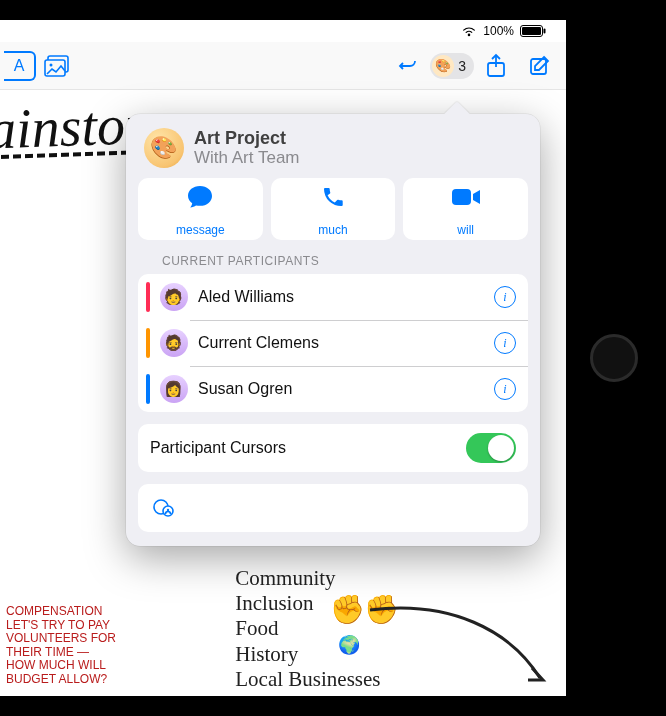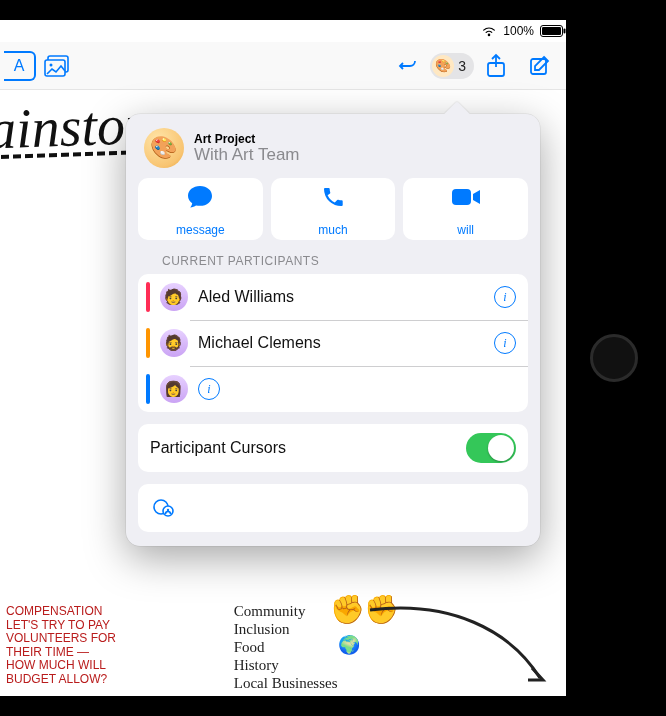--- a/index.html
+++ b/index.html
@@ -16,21 +16,21 @@
 }
 .home-button {
   position: absolute; right: 28px; top: 50%; transform: translateY(-50%);
   width: 48px; height: 48px; border-radius: 50%;
   background: #111; border: 3px solid #2b2b2b;
 }
 
 
 .status-bar {
   height: 22px; display: flex; align-items: center; justify-content: flex-end;
-  padding: 0 0; gap: 6px; font-size: 12px; background: #fff;
+  padding: 0 20px; gap: 6px; font-size: 12px; background: #fff;
 }
 .wifi-icon svg, .battery-icon svg { display: block; }
 .battery-text { font-size: 12px; }
 
 
 .toolbar {
   height: 48px; display: flex; align-items: center; padding: 0 4px;
   background: #f9f9f9; border-bottom: 1px solid rgba(0,0,0,0.08);
 }
 .toolbar .spacer { flex: 1; }
@@ -73,21 +73,21 @@
 }
 .scribble-notes {
   position:absolute; bottom: 10px; left: 6px;
   font-family: Liberation Sans, sans-serif;
   font-size: 12px; line-height: 1.12; text-transform: uppercase;
   color:#b91c1c; white-space: pre;
 }
 .tree-notes {
   position:absolute; bottom: 4px; left: 230px;
   font-family: "Bradley Hand","Comic Sans MS",cursive;
-  font-size: 15px; line-height:1.2; color:#222; white-space: pre;
+  font-size: 21px; line-height:1.2; color:#222; white-space: pre;
 }
 .icon-row {
   position:absolute; bottom: 70px; left: 330px;
   font-size: 28px; display:flex; gap:4px;
 }
 .globe-small { position:absolute; bottom: 40px; left: 338px; font-size:18px; }
 .curve-arrow { position:absolute; bottom: 6px; left: 360px; width: 200px; height: 90px; }
 
 
 .popover {
@@ -102,21 +102,21 @@
   transform: rotate(45deg); border-top-left-radius:3px;
   box-shadow: -1px -1px 1px rgba(0,0,0,0.06);
 }
 .pop-header { display:flex; align-items:center; gap:10px; padding: 2px 6px 10px; }
 .pop-avatar {
   width:40px; height:40px; border-radius:50%;
   display:flex; align-items:center; justify-content:center;
   font-size:22px;
   background: radial-gradient(circle at 35% 30%, #ffe5a8, #f8c471 70%, #e8a23a 100%);
 }
-.pop-title { font-size:12px; font-weight:600; color:#000000; }
+.pop-title { font-size:18px; font-weight:600; color:#404040; }
 .pop-sub { font-size:17px; color:#8a8a8e; margin-top:-1px; }
 
 .action-row { display:flex; gap:8px; }
 .action-btn {
   flex:1; background:#fff; border-radius:10px; height:62px;
   display:flex; flex-direction:column; align-items:center; justify-content:center;
   gap:11px; color:#007aff;
 }
 .action-btn .ic { height:30px; display:flex; align-items:center; justify-content:center; }
 .action-btn .lbl { font-size:12px; }
@@ -295,26 +295,27 @@
       <div class="participants">
         <div class="participant-row">
           <div class="cursor-stripe" style="background:#ff2d55"></div>
           <div class="p-avatar">🧑</div>
           <div class="p-name">Aled Williams</div>
           <div class="info-circle">i</div>
         </div>
         <div class="participant-row">
           <div class="cursor-stripe" style="background:#ff9500"></div>
           <div class="p-avatar">🧔</div>
-          <div class="p-name">Michael Clemens</div>
+          <div class="p-name">Current Clemens</div>
           <div class="info-circle">i</div>
         </div>
         <div class="participant-row">
           <div class="cursor-stripe" style="background:#007aff"></div>
           <div class="p-avatar">👩</div>
+          <div class="p-name">Susan Ogren</div>
           <div class="info-circle">i</div>
         </div>
       </div>
 
       <div class="row-card">
         <div class="row-label">Participant Cursors</div>
         <div class="switch"></div>
       </div>
 
       <div class="row-card">

